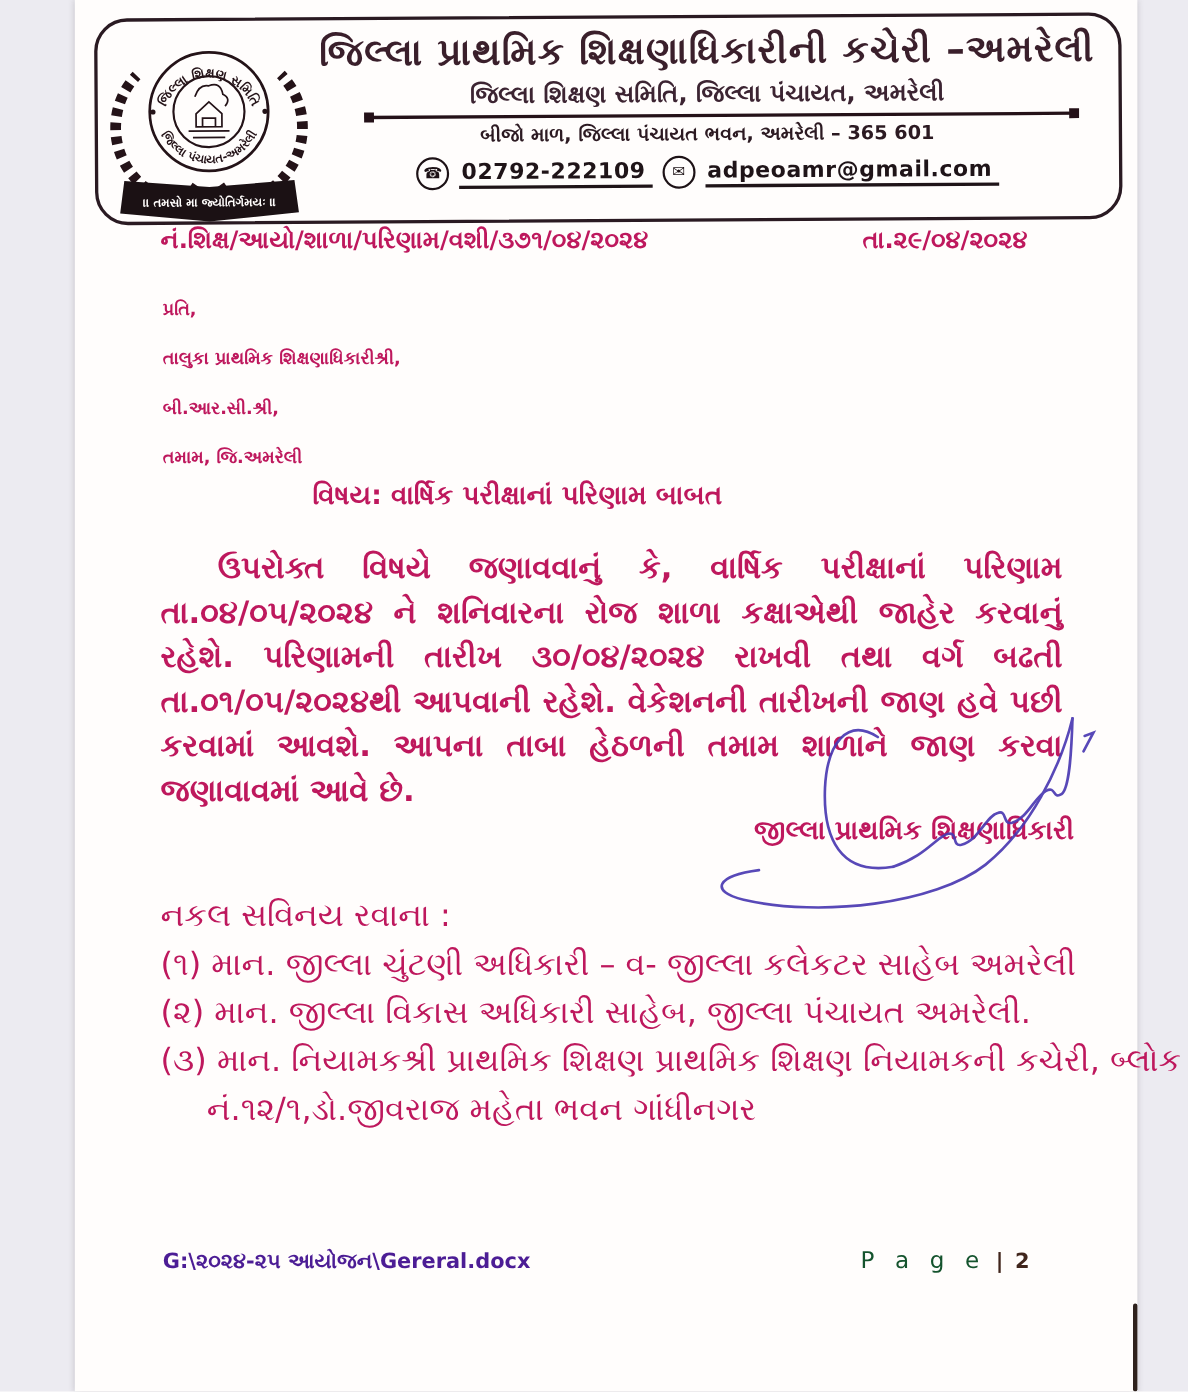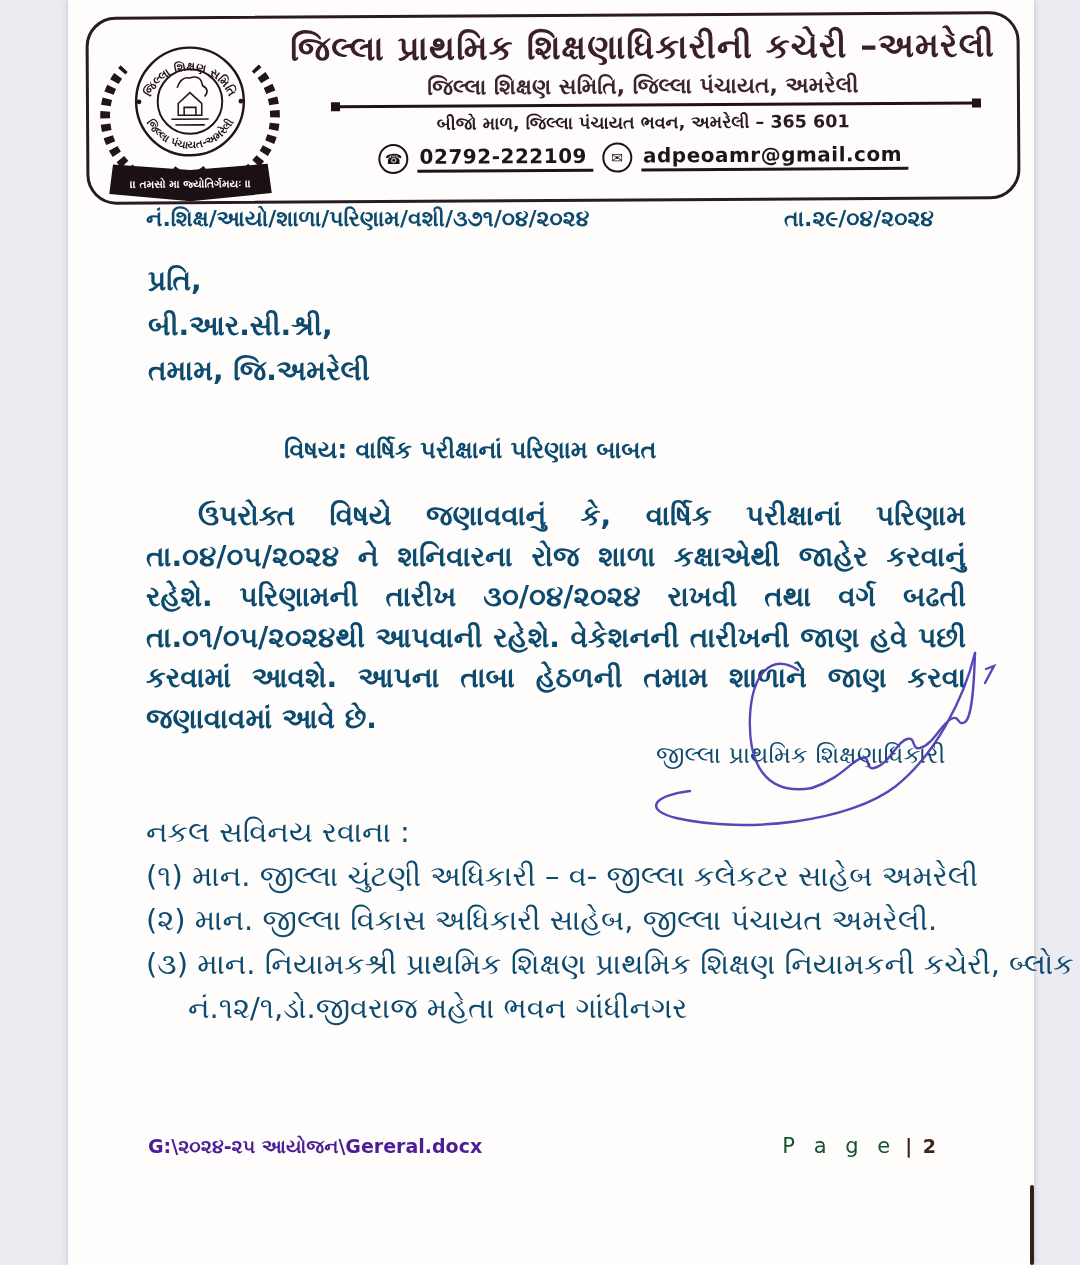--- a/index.html
+++ b/index.html
@@ -39,36 +39,36 @@
   .icon-circle{
     width:26px;height:26px;border:2.5px solid #1d1216;border-radius:50%;
     display:flex;align-items:center;justify-content:center;
     font-size:14px;line-height:1;color:#1d1216;flex:0 0 auto;
   }
   .contact-value{
     font-size:20px;font-weight:bold;border-bottom:3px solid #1f1418;
     padding:0 6px 1px 2px;letter-spacing:.5px;
   }
   
-  .ink{color:#0c4a6e;}
+  .ink{color:#be185d;}
   .ref-row{
     position:absolute;left:78px;top:206px;width:788px;
     display:flex;justify-content:space-between;
     font-size:22px;font-weight:600;
   }
-  .recipient{position:absolute;left:80px;top:258px;font-size:28px;line-height:45px;font-weight:600;}
+  .recipient{position:absolute;left:80px;top:258px;font-size:16px;line-height:45px;font-weight:600;}
   .subject{position:absolute;left:216px;top:436px;font-size:24px;font-weight:600;}
   .body-par{
     position:absolute;left:78px;top:496px;width:820px;
     font-size:28px;line-height:40.5px;text-align:justify;text-indent:52px;
     font-weight:600;
   }
   .sig-text{
-    position:absolute;left:588px;top:734px;width:350px;
-    font-size:24px;line-height:43px;font-weight:400;
+    position:absolute;left:588px;top:734px;width:350px;text-align:center;
+    font-size:24px;line-height:43px;font-weight:700;
   }
   .signature-svg{position:absolute;left:560px;top:628px;width:400px;height:205px;}
   .cc{position:absolute;left:78px;top:810px;width:840px;font-size:29px;font-weight:400;}
   .cc div{height:44px;line-height:44px;white-space:nowrap;}
   .cc .indent{padding-left:42px;}
   
   .footer{
     position:absolute;left:80px;top:1134px;width:790px;
     display:flex;justify-content:space-between;align-items:baseline;
   }
@@ -135,20 +135,21 @@
     </div>
   </div>
 
   <div class="ref-row ink">
     <span>નં.શિક્ષ/આયો/શાળા/પરિણામ/વશી/૩૭૧/૦૪/૨૦૨૪</span>
     <span>તા.૨૯/૦૪/૨૦૨૪</span>
   </div>
 
   <div class="recipient ink">
     <div>પ્રતિ,</div>
+    <div>તાલુકા પ્રાથમિક શિક્ષણાધિકારીશ્રી,</div>
     <div>બી.આર.સી.શ્રી,</div>
     <div>તમામ, જિ.અમરેલી</div>
   </div>
 
   <div class="subject ink">વિષય: વાર્ષિક પરીક્ષાનાં પરિણામ બાબત</div>
 
   <div class="body-par ink">ઉપરોક્ત વિષયે જણાવવાનું કે, વાર્ષિક પરીક્ષાનાં પરિણામ તા.૦૪/૦૫/૨૦૨૪ ને શનિવારના રોજ શાળા કક્ષાએથી જાહેર કરવાનું રહેશે. પરિણામની તારીખ ૩૦/૦૪/૨૦૨૪ રાખવી તથા વર્ગ બઢતી તા.૦૧/૦૫/૨૦૨૪થી આપવાની રહેશે. વેકેશનની તારીખની જાણ હવે પછી કરવામાં આવશે. આપના તાબા હેઠળની તમામ શાળાને જાણ કરવા જણાવાવમાં આવે છે.</div>
 
   <div class="sig-text ink">
     <div>જીલ્લા પ્રાથમિક શિક્ષણાધિકારી</div>

